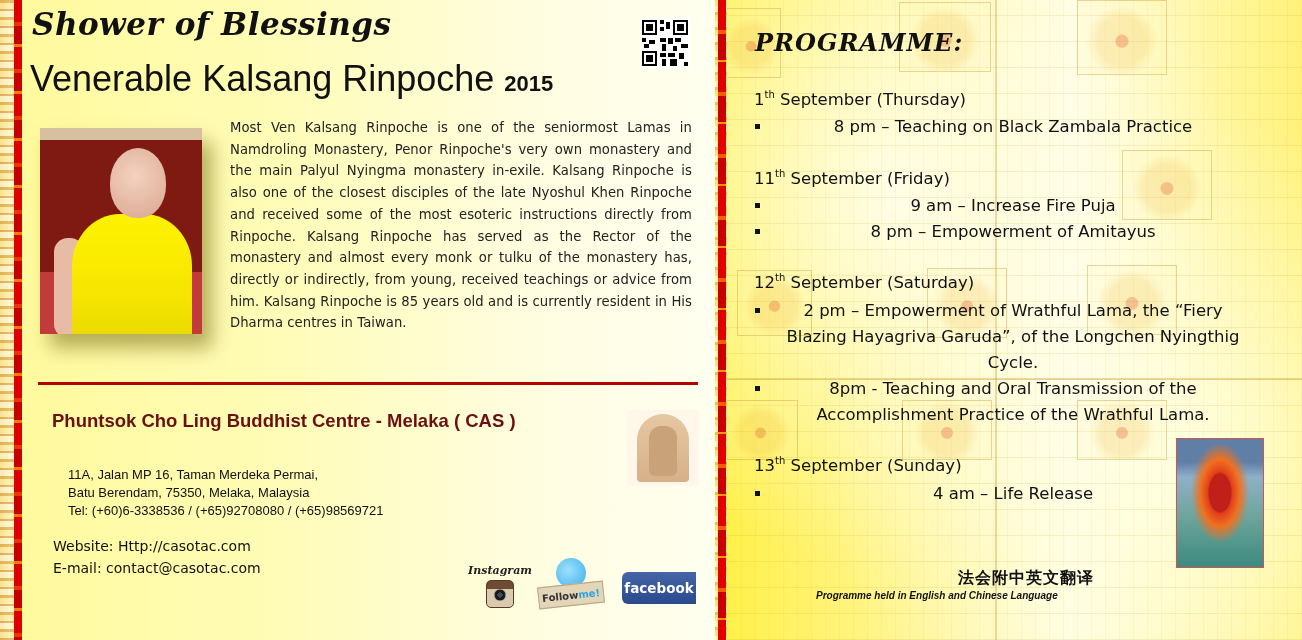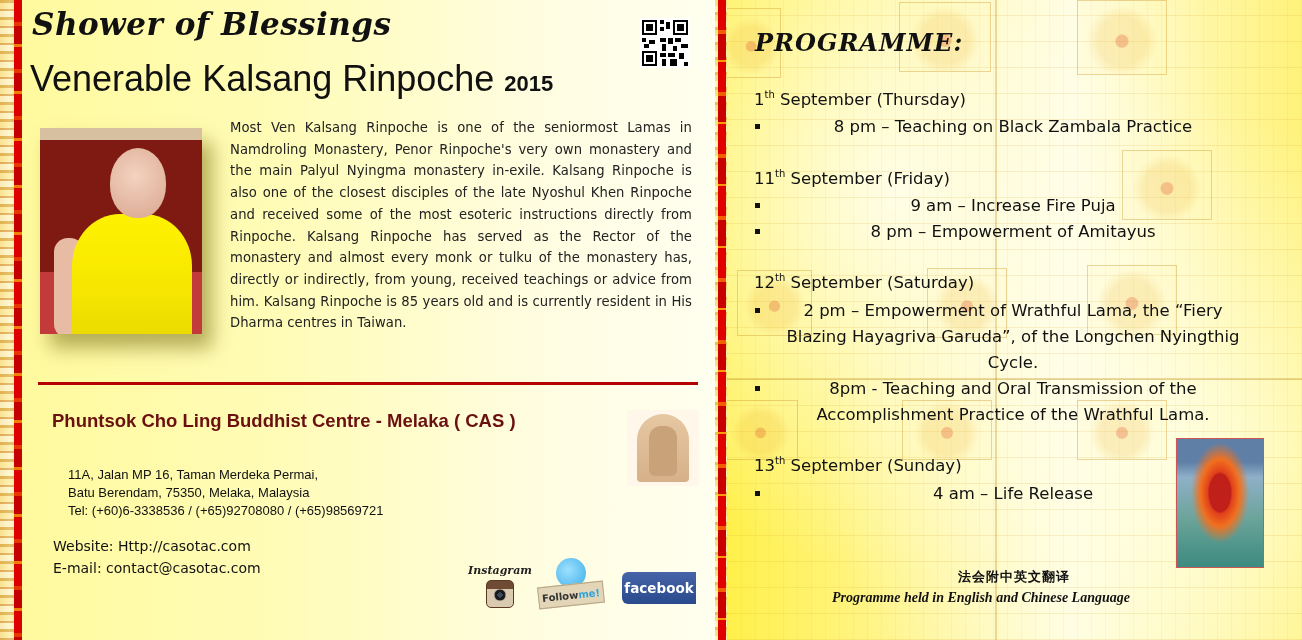--- a/index.html
+++ b/index.html
@@ -163,26 +163,26 @@
   .item .txt { display: block; margin-left: 28px; width: 460px; text-align: center; }
   .deity {
     position: absolute; left: 449px; top: 438px; width: 88px; height: 130px;
     border: 1px solid #c55;
     background:
       radial-gradient(ellipse at 50% 42%, #c0201a 0 18%, #e0401a 20%, #f07020 32%, rgba(240,110,30,0) 48%),
       linear-gradient(180deg, #5f7fa6 0 18%, #8fb0c8 30%, #6ca49a 62%, #3c8a80 100%);
   }
   .cn-note {
     position: absolute; left: 231px; top: 568px;
-    font-size: 13px; font-weight: bold; color: #111; letter-spacing: 1px;
+    font-size: 16px; font-weight: bold; color: #111; letter-spacing: 1px;
   }
   .en-note {
     position: absolute; left: 89px; top: 590px;
-    font-family: Liberation Serif, serif; font-style: italic; font-weight: bold;
-    font-size: 14px; color: #111; margin-left: 16px;
+    font-family: Liberation Sans, sans-serif; font-style: italic; font-weight: bold;
+    font-size: 10px; color: #111;
   }
 </style>
 </head>
 <body>
 
 <div class="left-panel">
   <div class="left-border"></div>
   <div class="left-red"></div>
 
   <div class="script-title">Shower of Blessings</div>

